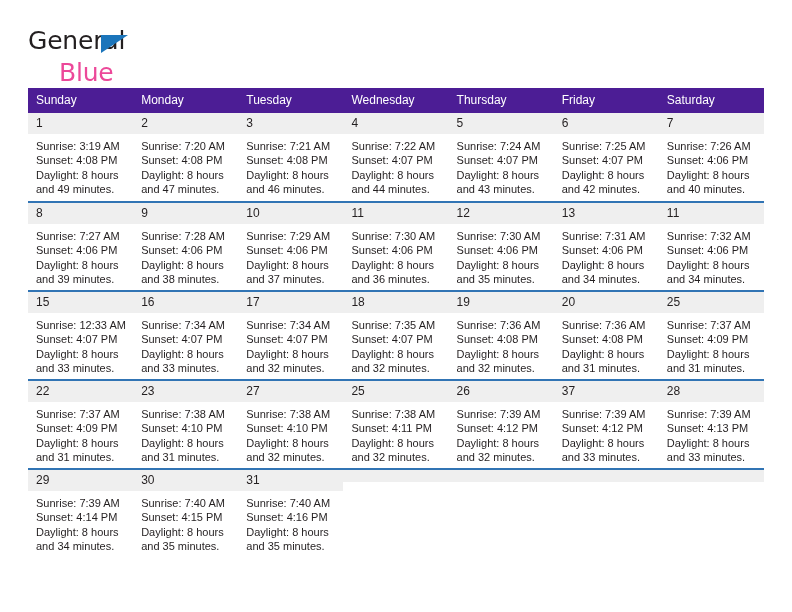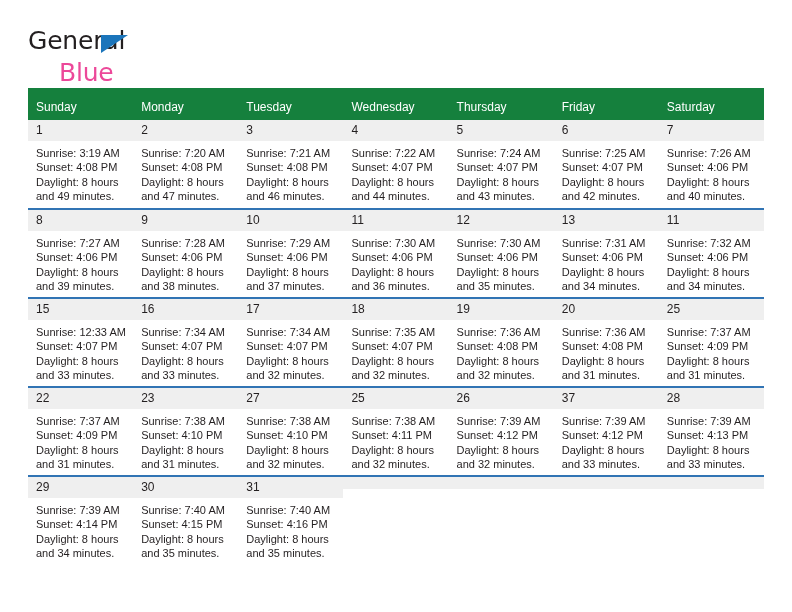--- a/index.html
+++ b/index.html
@@ -89,26 +89,26 @@
 
   
   .calendar {
     width: 736px;
     border-collapse: collapse;
     table-layout: fixed;
     margin-top: 12px;
   }
 
   .calendar th {
-    background: #15803d;
+    background: #4c1d95;
     color: #ffffff;
     font-size: 12px;
     font-weight: normal;
     text-align: left;
-    padding: 12px 0 6px 8px;
+    padding: 5px 0 6px 8px;
     height: 20px;
     box-sizing: border-box;
   }
 
   .calendar td {
     vertical-align: top;
     padding: 0;
     border-top: 2px solid #3174b4;
     height: 89px;
     box-sizing: border-box;

